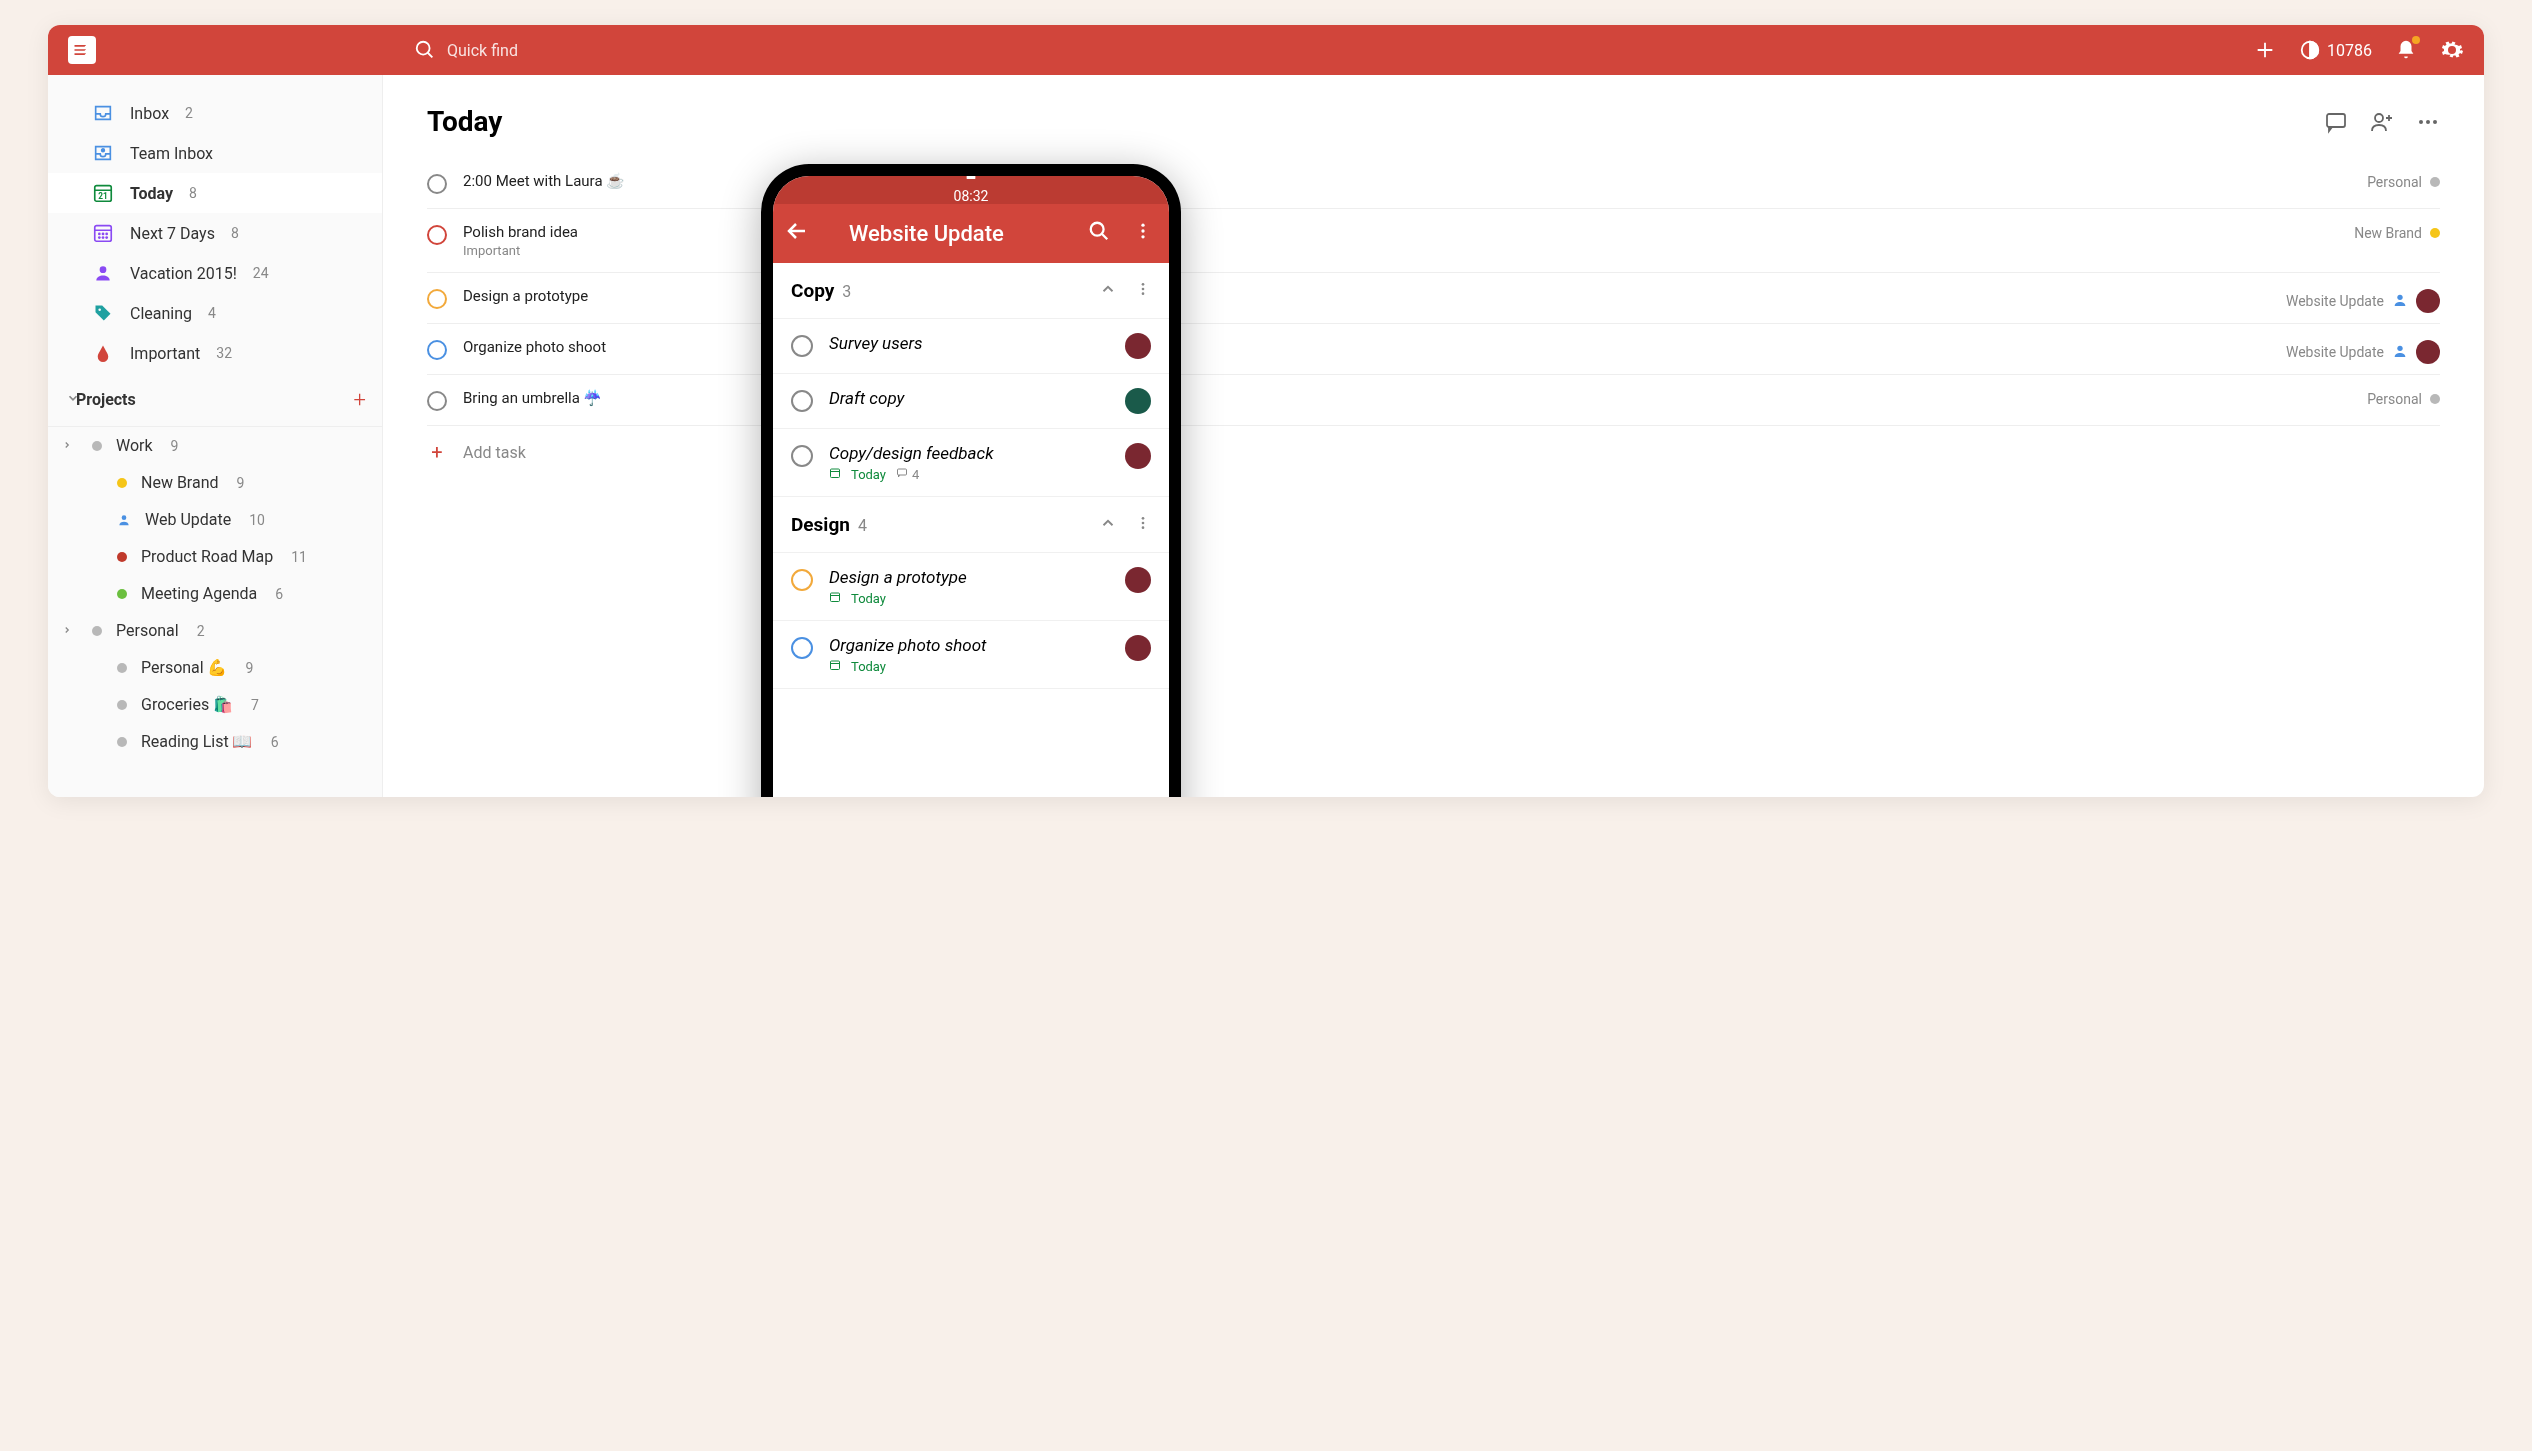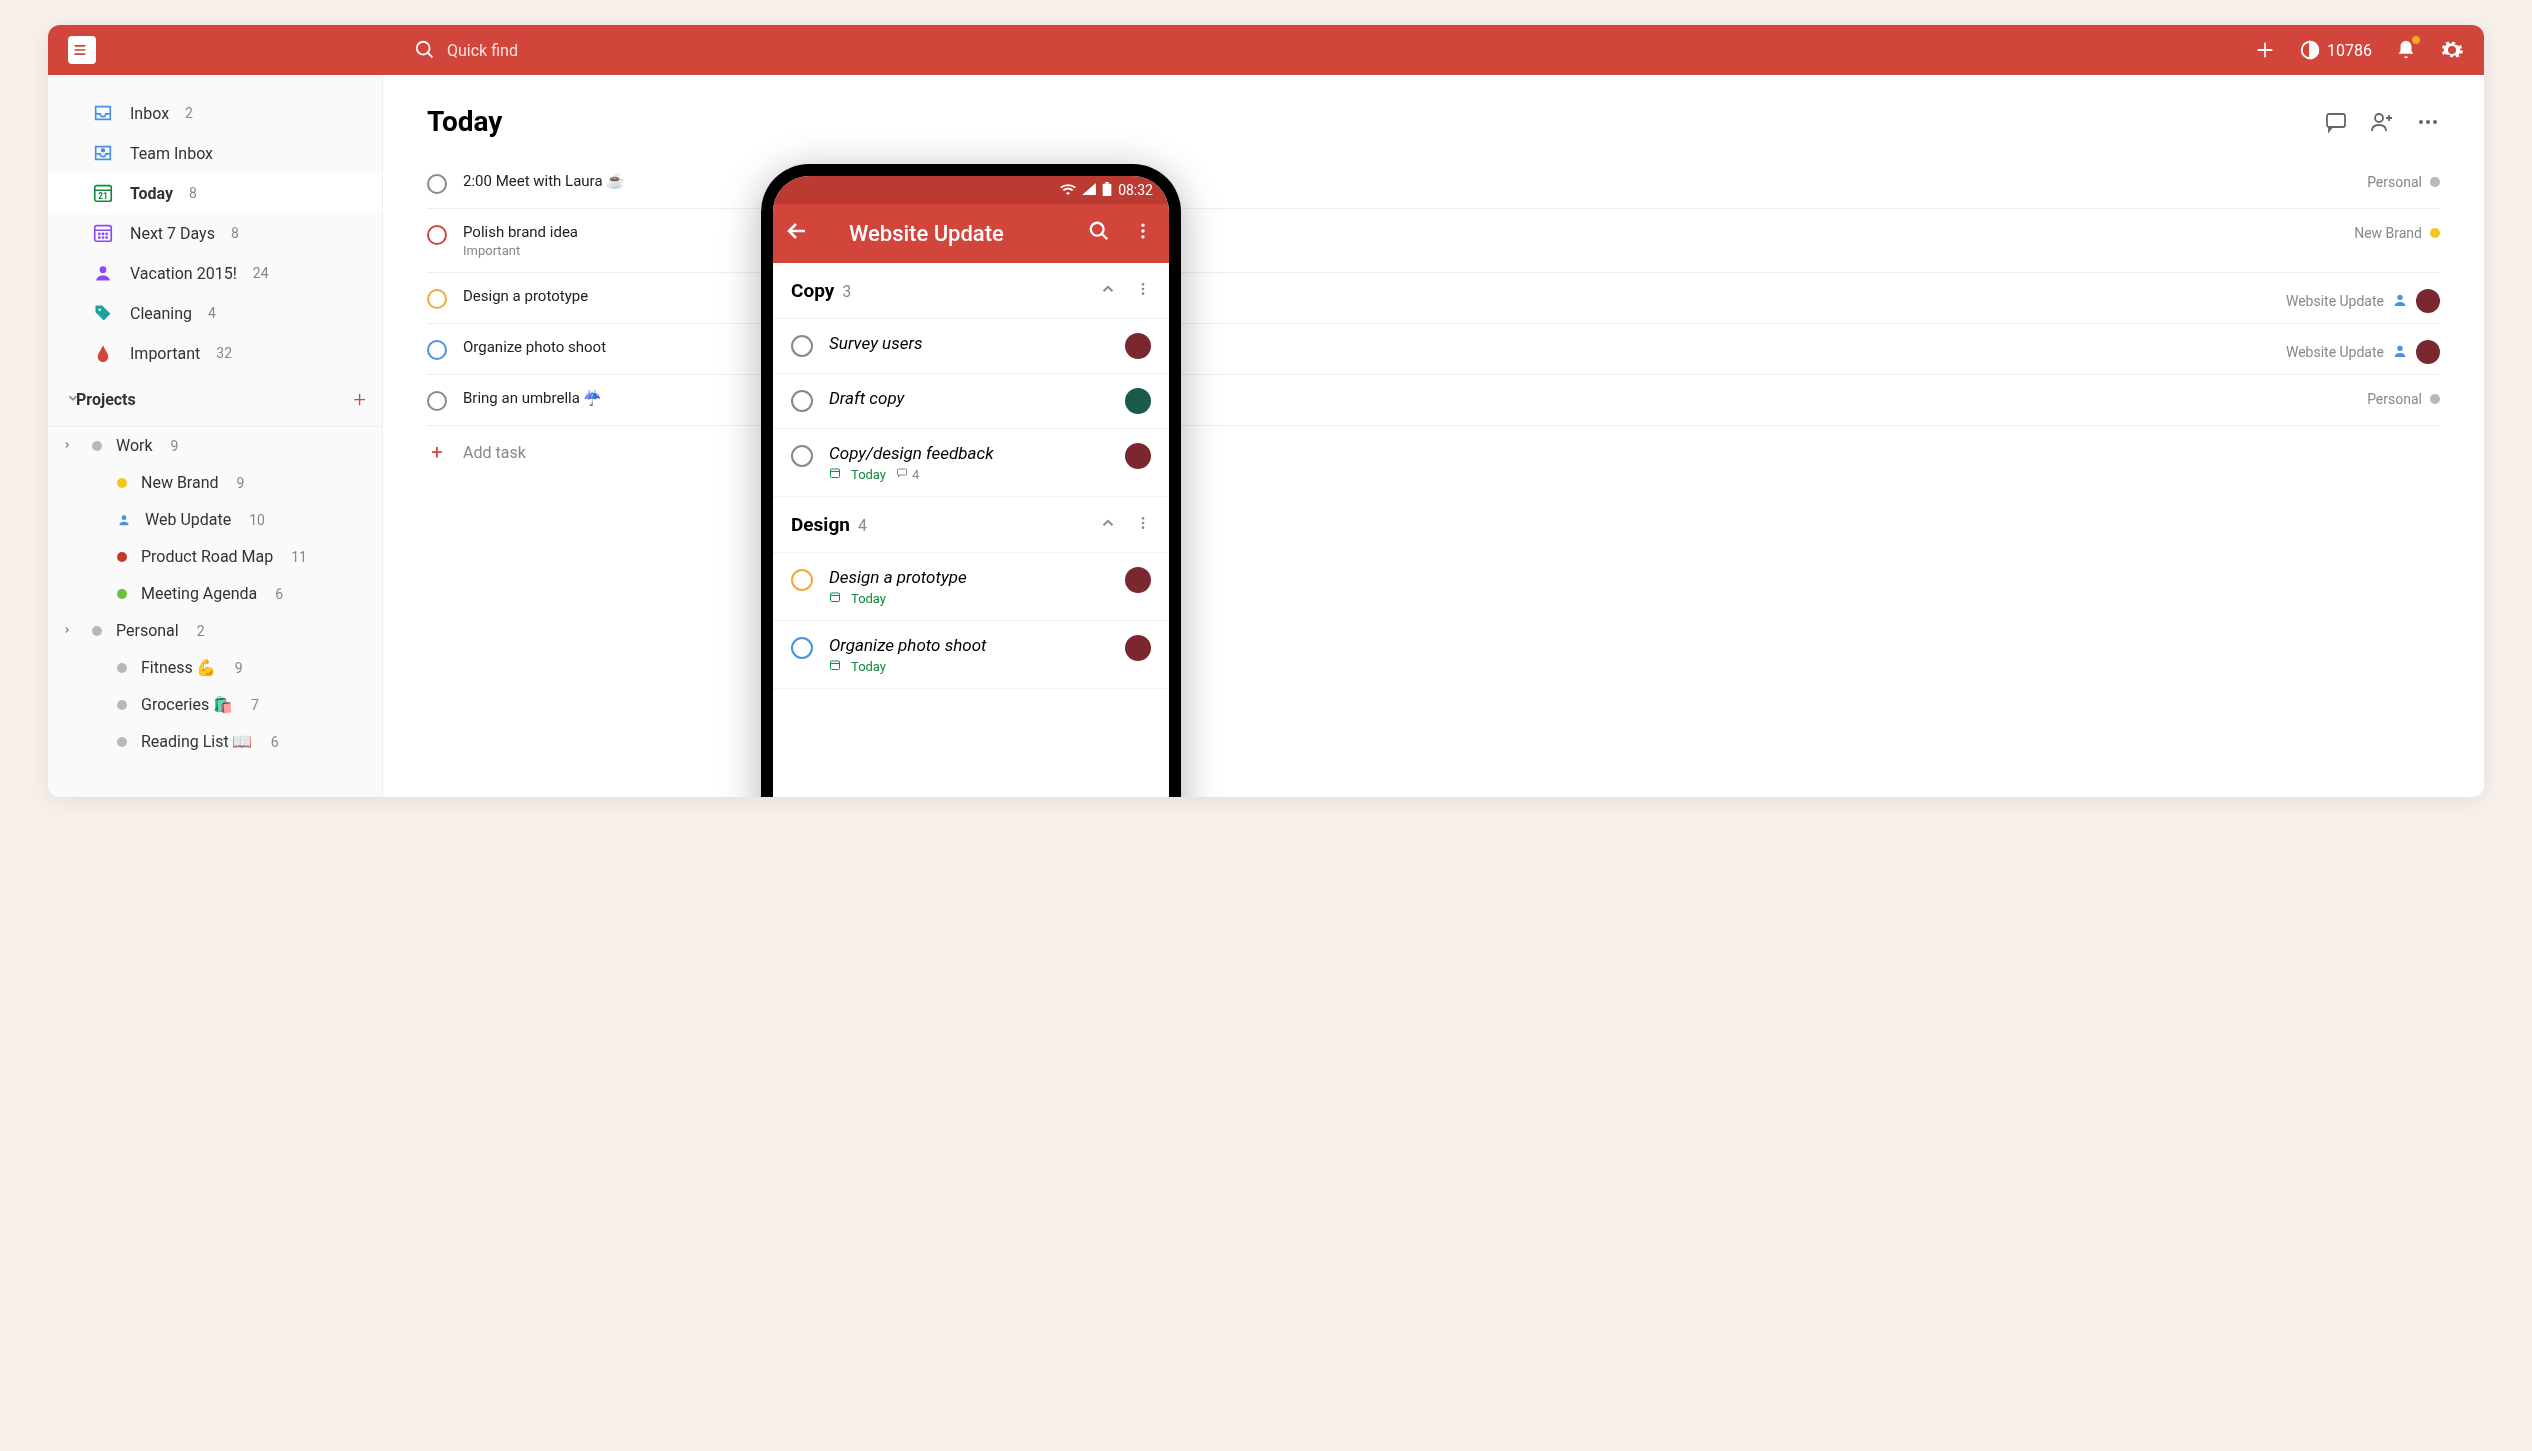--- a/index.html
+++ b/index.html
@@ -38,21 +38,21 @@
 .task-sub { font-size:13px; color:#888; margin-top:2px;}
 .task-meta { font-size:14px; color:#888; display:flex; align-items:center; gap:8px;}
 .meta-dot { width:10px; height:10px; border-radius:50%;}
 .avatar-sm { width:24px; height:24px; border-radius:50%; background:#7a2730; display:inline-block;}
 .add-task-row { display:flex; align-items:center; gap:16px; padding:14px 0; color:#888; cursor:pointer;}
 .add-task-row .plus-ic { color:#d1453b; font-size:20px; width:20px; text-align:center;}
 
 
 .phone { position:absolute; left:713px; top:139px; width:420px; height:693px; background:#000; border-radius:48px; padding:12px; box-shadow: 0 8px 40px rgba(0,0,0,0.3);}
 .phone-screen { background:#fff; width:100%; height:100%; border-radius:36px; overflow:hidden; display:flex; flex-direction:column;}
-.statusbar { background:#bb3b32; height:28px; display:flex; align-items:center; justify-content:flex-end; padding:0 16px; color:#fff; font-size:14px; gap:6px;}
+.statusbar { background:#bb3b32; height:28px; display:flex; align-items:center; justify-content:flex-end; padding:0 16px; color:#fff; font-size:14px; gap:6px;flex-direction:column;}
 .phone-header { background:#d1453b; color:#fff; height:59px; display:flex; align-items:center; padding:0 12px; gap:16px;}
 .phone-header .back { font-size:24px; cursor:pointer;}
 .phone-header .ph-title { font-size:22px; font-weight:500; flex:1; text-align:left; margin-left:24px;}
 .phone-header .ph-act { font-size:20px; cursor:pointer; width:28px; text-align:center;}
 .phone-body { flex:1; overflow-y:auto;}
 .phone-section { padding:16px 18px; display:flex; align-items:center; justify-content:space-between; border-bottom:1px solid #f0f0f0;}
 .phone-section .sec-name { font-size:19px; font-weight:700;}
 .phone-section .sec-cnt { color:#888; margin-left:4px; font-weight:400;}
 .phone-section .sec-acts { display:flex; gap:18px; color:#888;}
 .phone-task { padding:14px 18px; display:flex; align-items:flex-start; gap:16px; border-bottom:1px solid #f0f0f0;}
@@ -231,21 +231,21 @@
         <div class="proj-item">
           <span class="chev-sm"><svg width="10" height="10" viewBox="0 0 24 24" fill="none" stroke="#888" stroke-width="3">
               <polyline points="9 6 15 12 9 18"></polyline>
             </svg></span>
     <span class="dot" style="background:#b8b8b8;"></span>
     <span>Personal</span>
     <span class="cnt">2</span>
         </div>
         <div class="proj-item sub">
     <span class="dot" style="background:#b8b8b8;"></span>
-    <span>Fitness 💪</span>
+    <span>Personal 💪</span>
     <span class="cnt">9</span>
         </div>
         <div class="proj-item sub">
     <span class="dot" style="background:#b8b8b8;"></span>
     <span>Groceries 🛍️</span>
     <span class="cnt">7</span>
         </div>
         <div class="proj-item sub">
     <span class="dot" style="background:#b8b8b8;"></span>
     <span>Reading List 📖</span>

